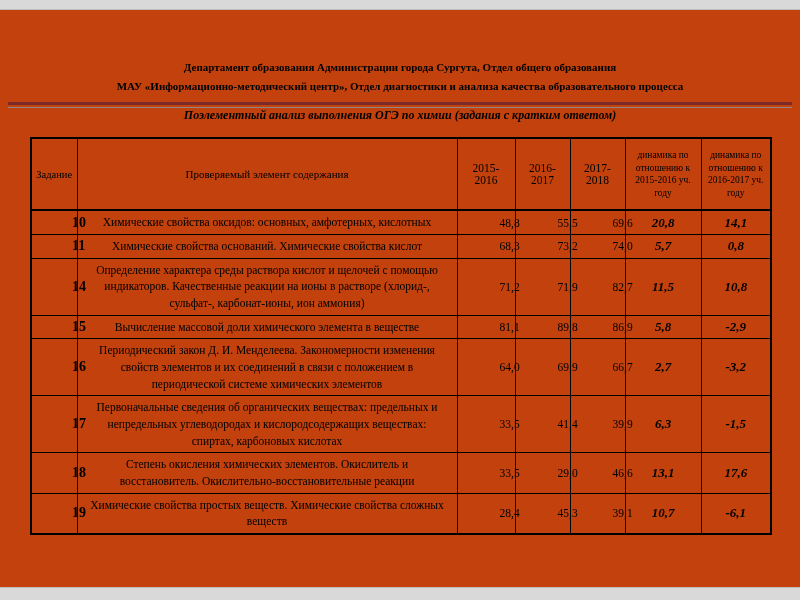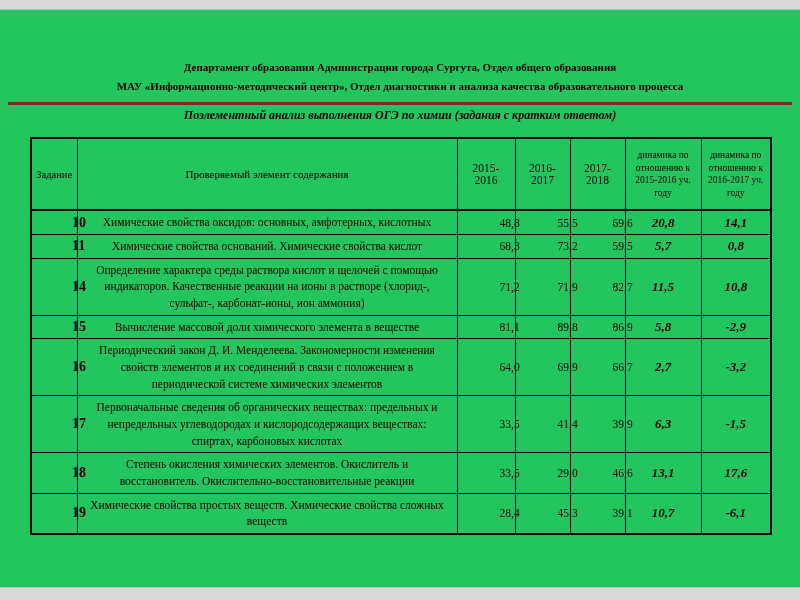--- a/index.html
+++ b/index.html
@@ -3,21 +3,21 @@
 <meta charset="utf-8">
 <style>
   * { box-sizing: border-box; margin: 0; padding: 0; }
   html, body { width: 800px; height: 600px; background: #ffffff; overflow: hidden; }
   body { font-family: "Liberation Serif", serif; color: #000; position: relative; }
 
   .edge-strip { position: absolute; left: 0; width: 100%; background: #d9d9d9; }
   .edge-strip.top { top: 0; height: 10px; border-bottom: 1px solid #bdbdbd; }
   .edge-strip.bottom { bottom: 0; height: 13px; border-top: 1px solid #bdbdbd; }
 
-  .content { position: absolute; top: 10px; left: 0; right: 0; bottom: 13px; background: #22c55e; padding: 48px 30px 0 30px; }
+  .content { position: absolute; top: 10px; left: 0; right: 0; bottom: 13px; background: #c2410c; padding: 48px 30px 0 30px; }
 
   .doc-header { text-align: center; font-weight: bold; font-size: 11px; line-height: 1.7; }
 
   .rule-wrap { margin: 7px -22px 0 -22px; }
   .rule-thick { height: 3px; background: #7b2a27; }
   .rule-thin { height: 1px; background: #8a8a8a; margin-top: 2px; }
 
   .doc-title { text-align: center; font-weight: bold; font-style: italic; font-size: 12px; }
 
   table { width: 740px; margin-top: 14px; border-collapse: collapse; table-layout: fixed; }
@@ -84,21 +84,21 @@
     <td class="c-year">55,5</td>
     <td class="c-year">69,6</td>
     <td class="c-dyn">20,8</td>
     <td class="c-dyn">14,1</td>
   </tr>
         <tr>
     <td class="c-task">11</td>
     <td class="c-elem">Химические свойства оснований. Химические свойства кислот</td>
     <td class="c-year">68,3</td>
     <td class="c-year">73,2</td>
-    <td class="c-year">59,5</td>
+    <td class="c-year">74,0</td>
     <td class="c-dyn">5,7</td>
     <td class="c-dyn">0,8</td>
   </tr>
         <tr>
     <td class="c-task">14</td>
     <td class="c-elem">Определение характера среды раствора кислот и щелочей с помощью индикаторов. Качественные реакции на ионы в растворе (хлорид-, сульфат-, карбонат-ионы, ион аммония)</td>
     <td class="c-year">71,2</td>
     <td class="c-year">71,9</td>
     <td class="c-year">82,7</td>
     <td class="c-dyn">11,5</td>

